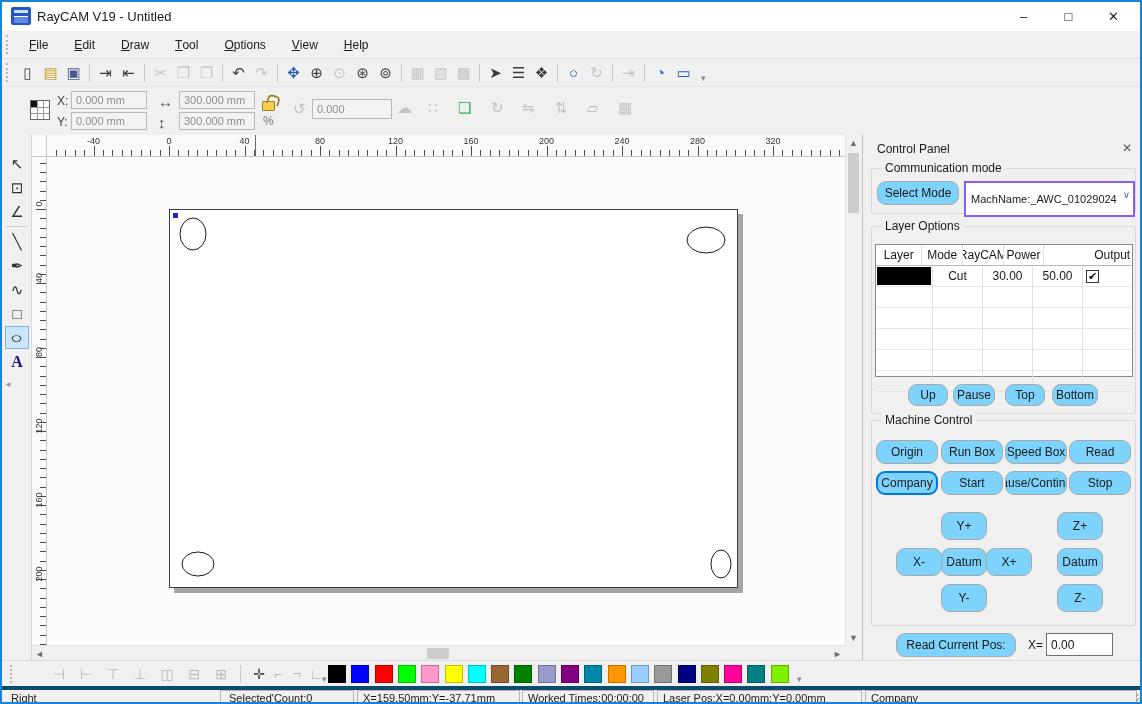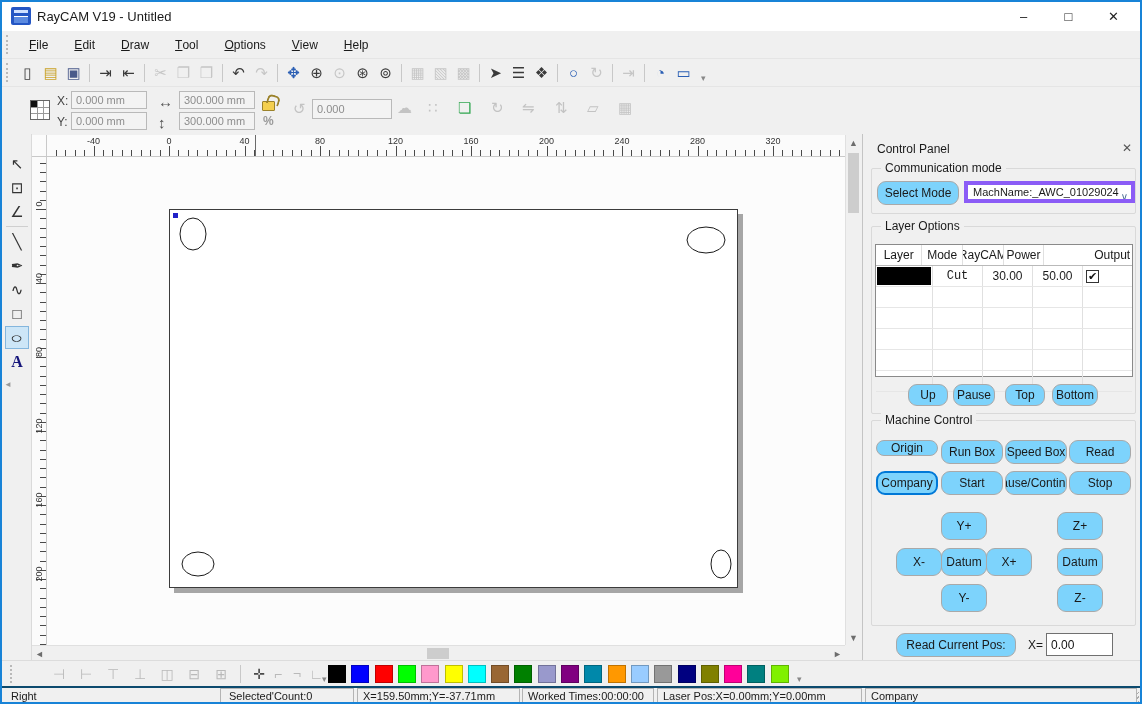--- a/index.html
+++ b/index.html
@@ -77,21 +77,21 @@
   .sb-thumb { position:absolute; background:#cdcdcd; }
 
   
   .cpanel { position:absolute; left:860px; top:132px; width:280px; height:552px; background:#f0f0f0; border-left:1px solid #c4c4c4; }
   .cp-title { position:absolute; left:14px; top:8px; font-size:12px; color:#1a1a1a; }
   .cp-close { position:absolute; right:10px; top:7px; font-size:12px; color:#555; }
   .gbox { position:absolute; left:8px; width:265px; border:1px solid #d9d9d9; border-radius:2px; }
   .gbox-legend { position:absolute; top:-8px; left:9px; background:#f0f0f0; padding:0 4px; font-size:12px; color:#1a1a1a; }
   .btn { position:absolute; background:#7dd3fc; border:1px solid #a9a9a9; border-radius:9px; font-size:12px; color:#1a1a1a; display:flex; align-items:center; justify-content:center; overflow:hidden; white-space:nowrap; }
   .btn.focused { border:2px solid #0078d7; }
-  .combo { position:absolute; left:101px; top:47px; width:171px; height:22px; background:#fff; border:4px solid #8b5cf6; display:flex; align-items:center; font-size:11px; color:#1a1a1a; padding:0 14px 0 5px; overflow:hidden; white-space:nowrap; }
+  .combo { position:absolute; left:101px; top:47px; width:171px; height:36px; background:#fff; border:2px solid #8b5cf6; display:flex; align-items:center; font-size:11px; color:#1a1a1a; padding:0 14px 0 5px; overflow:hidden; white-space:nowrap; }
   .combo-caret { position:absolute; right:3px; top:6px; font-size:10px; color:#4e6f96; }
 
   .ltable { position:absolute; left:12px; top:110px; width:258px; height:133px; background:#fff; border:1px solid #8a8a8a; font-size:12px; color:#1a1a1a; }
   .lt-row { display:flex; height:21px; border-bottom:1px solid #e6e6e6; }
   .lt-row.head { border-bottom:1px solid #b9b9b9; }
   .lt-cell { border-right:1px solid #e0e0e0; display:flex; align-items:center; justify-content:center; overflow:hidden; }
   .lt-cell:last-child { border-right:none; }
   .swatch-cell { padding:1px; }
   .lt-swatch { width:100%; height:100%; }
   .checkbox { width:13px; height:13px; border:1px solid #333; background:#fff; font-size:11px; line-height:11px; text-align:center; color:#111; }
@@ -101,21 +101,21 @@
 
   
   .bottombar { position:absolute; left:0; top:658px; width:1138px; height:26px; background:#f0f0f0; border-top:1px solid #dcdcdc; }
   .bbi { position:absolute; top:3px; width:22px; height:20px; display:flex; align-items:center; justify-content:center; font-size:14px; color:#b9b9b9; }
   .bbi.dark { color:#4a4a4a; }
   .bb-sep { position:absolute; top:4px; width:1px; height:18px; background:#c8c8c8; }
   .pal { position:absolute; top:4px; width:18px; height:18px; border:1px solid rgba(0,0,0,0.25); }
   .bb-caret { position:absolute; font-size:9px; color:#888; }
 
   
-  .statusbar { position:absolute; left:0; top:684px; width:1138px; height:16px; background:#f0f0f0; border-top:2px solid #0c4a6e; font-size:11px; color:#1a1a1a; }
+  .statusbar { position:absolute; left:0; top:684px; width:1138px; height:16px; background:#f0f0f0; border-top:4px solid #0c4a6e; font-size:11px; color:#1a1a1a; }
   .seg { position:absolute; top:0px; height:16px; display:flex; align-items:center; padding-left:5px; border:1px solid #b4b4b4; background:#f0f0f0; overflow:hidden; white-space:nowrap; }
   .seg.plain { border:none; background:none; }
   .resize-grip { position:absolute; right:1px; top:3px; width:12px; height:12px;
      background:linear-gradient(135deg, transparent 50%, #aaa 50%, #aaa 57%, transparent 57%, transparent 70%, #aaa 70%, #aaa 77%, transparent 77%, transparent 90%, #aaa 90%); }
 </style>
 </head>
 <body>
 
 <div class="window">
 
@@ -451,21 +451,21 @@
           <div class="lt-cell" style="width: 57px;">Layer</div>
           <div class="lt-cell" style="width: 50px;">Mode</div>
           <div class="lt-cell" style="width: 50px;">RayCAM</div>
           <div class="lt-cell" style="width: 50px;">Power</div>
           <div class="lt-cell" style="width: 49px; margin-left: 48px;">Output</div>
         </div>
         <div class="lt-row">
           <div class="lt-cell swatch-cell" style="width: 57px;">
             <div class="lt-swatch" style="background: rgb(0, 0, 0);"></div>
           </div>
-          <div class="lt-cell" style="width: 50px; font-family: Liberation Mono, monospace;">Cut</div>
+          <div class="lt-cell" style="width: 50px;">Cut</div>
           <div class="lt-cell" style="width: 50px;">30.00</div>
           <div class="lt-cell" style="width: 50px;">50.00</div>
           <div class="lt-cell" style="width: 49px; justify-content: flex-start; padding-left: 3px;">
             <div class="checkbox">✔</div>
           </div>
         </div>
         <div class="lt-row">
           <div class="lt-cell" style="width: 57px;"></div>
           <div class="lt-cell" style="width: 50px;"></div>
           <div class="lt-cell" style="width: 50px;"></div>
@@ -511,21 +511,21 @@
 
     <div class="btn" style="left:33px;top:499px;width:120px;height:24px">Read Current Pos:</div>
     <span style="position:absolute;left:165px;top:504px;font-size:12px;color:#1a1a1a">X=</span>
     <div class="readpos-input">
         <span>0.00</span>
       </div>
   <div class="btn" style="left: 45px; top: 250px; width: 40px; height: 22px;">Up</div>
       <div class="btn" style="left: 90px; top: 250px; width: 42px; height: 22px;">Pause</div>
       <div class="btn" style="left: 142px; top: 250px; width: 40px; height: 22px;">Top</div>
       <div class="btn" style="left: 189px; top: 250px; width: 46px; height: 22px;">Bottom</div>
-      <div class="btn" style="left: 13px; top: 306px; width: 62px; height: 16px;">Origin</div>
+      <div class="btn" style="left: 13px; top: 306px; width: 62px; height: 24px;">Origin</div>
       <div class="btn" style="left: 78px; top: 306px; width: 62px; height: 24px;">Run Box</div>
       <div class="btn" style="left: 142px; top: 306px; width: 62px; height: 24px;">Speed Box</div>
       <div class="btn" style="left: 206px; top: 306px; width: 62px; height: 24px;">Read</div>
       <div class="btn focused" style="left: 13px; top: 337px; width: 62px; height: 24px;">Company</div>
       <div class="btn" style="left: 78px; top: 337px; width: 62px; height: 24px;">Start</div>
       <div class="btn" style="left: 142px; top: 337px; width: 62px; height: 24px;">Pause/Continue</div>
       <div class="btn" style="left: 206px; top: 337px; width: 62px; height: 24px;">Stop</div>
       <div class="btn jogbtn" style="left: 78px; top: 378px;">Y+</div>
       <div class="btn jogbtn" style="left: 194px; top: 378px;">Z+</div>
       <div class="btn jogbtn" style="left: 33px; top: 414px;">X-</div>

